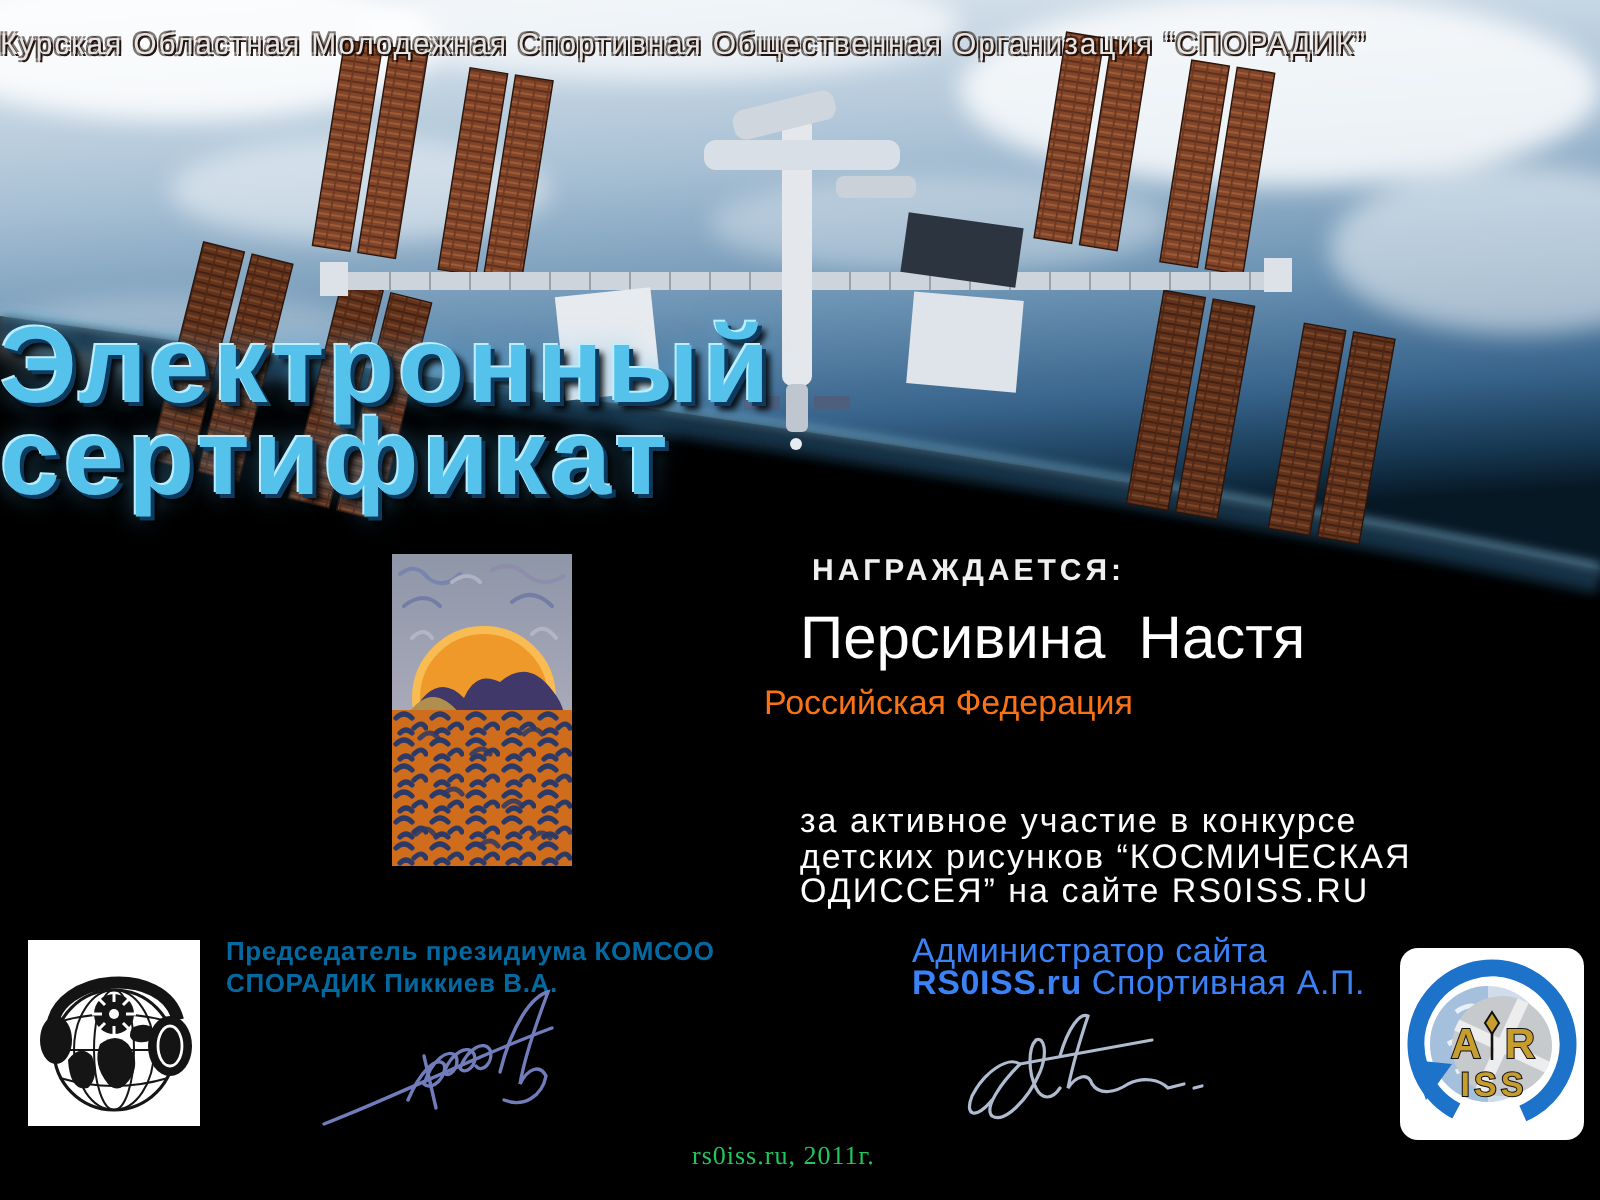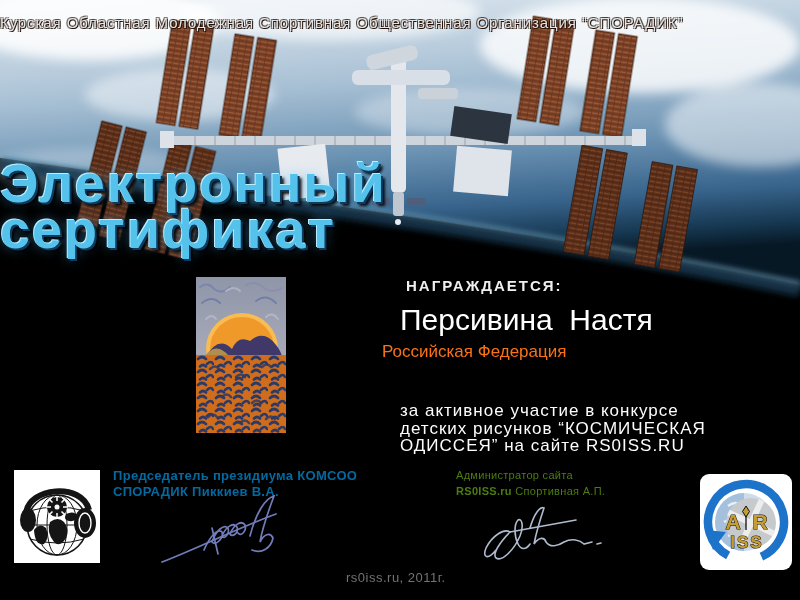--- a/index.html
+++ b/index.html
@@ -25,29 +25,29 @@
   .recipient{position:absolute;left:400px;top:303px;font-size:30px;color:#fff;white-space:pre;}
   .country{position:absolute;left:382px;top:342px;font-size:17px;color:#f97316;}
   .reason{position:absolute;left:400px;top:384px;font-size:17px;line-height:17.5px;
           letter-spacing:1px;color:#fdfdfd;margin-top:18px;}
 
   .logo-komsoo{position:absolute;left:14px;top:470px;width:86px;height:93px;}
   .logo-ariss{position:absolute;left:700px;top:474px;width:92px;height:96px;}
 
   .signer-left{position:absolute;left:113px;top:468px;font-size:13px;line-height:15.5px;
                font-weight:bold;letter-spacing:0.3px;color:#0369a1;}
-  .signer-right{position:absolute;left:456px;top:468px;font-size:11px;line-height:15.5px;
-                letter-spacing:0.3px;color:#4d7c0f;}
+  .signer-right{position:absolute;left:456px;top:468px;font-size:17px;line-height:15.5px;
+                letter-spacing:0.3px;color:#3b82f6;}
   .signer-right .b{font-weight:bold;}
 
   .sig1{position:absolute;left:158px;top:492px;width:145px;height:75px;}
   .sig2{position:absolute;left:480px;top:498px;width:125px;height:70px;}
 
-  .footer{position:absolute;left:346px;top:570px;font-family:Liberation Sans, sans-serif;
-          font-size:13px;color:#737373;letter-spacing:0.5px;text-align:right;}
+  .footer{position:absolute;left:346px;top:570px;font-family:Liberation Serif, serif;
+          font-size:13px;color:#22c55e;letter-spacing:0.5px;text-align:right;}
 </style>
 </head>
 <body>
 
 <div class="cert">
 
   <div class="photo">
     <svg width="800" height="300" viewBox="0 0 800 300">
       <defs>
         <linearGradient id="earthG" x1="0" y1="0" x2="0.18" y2="1">

